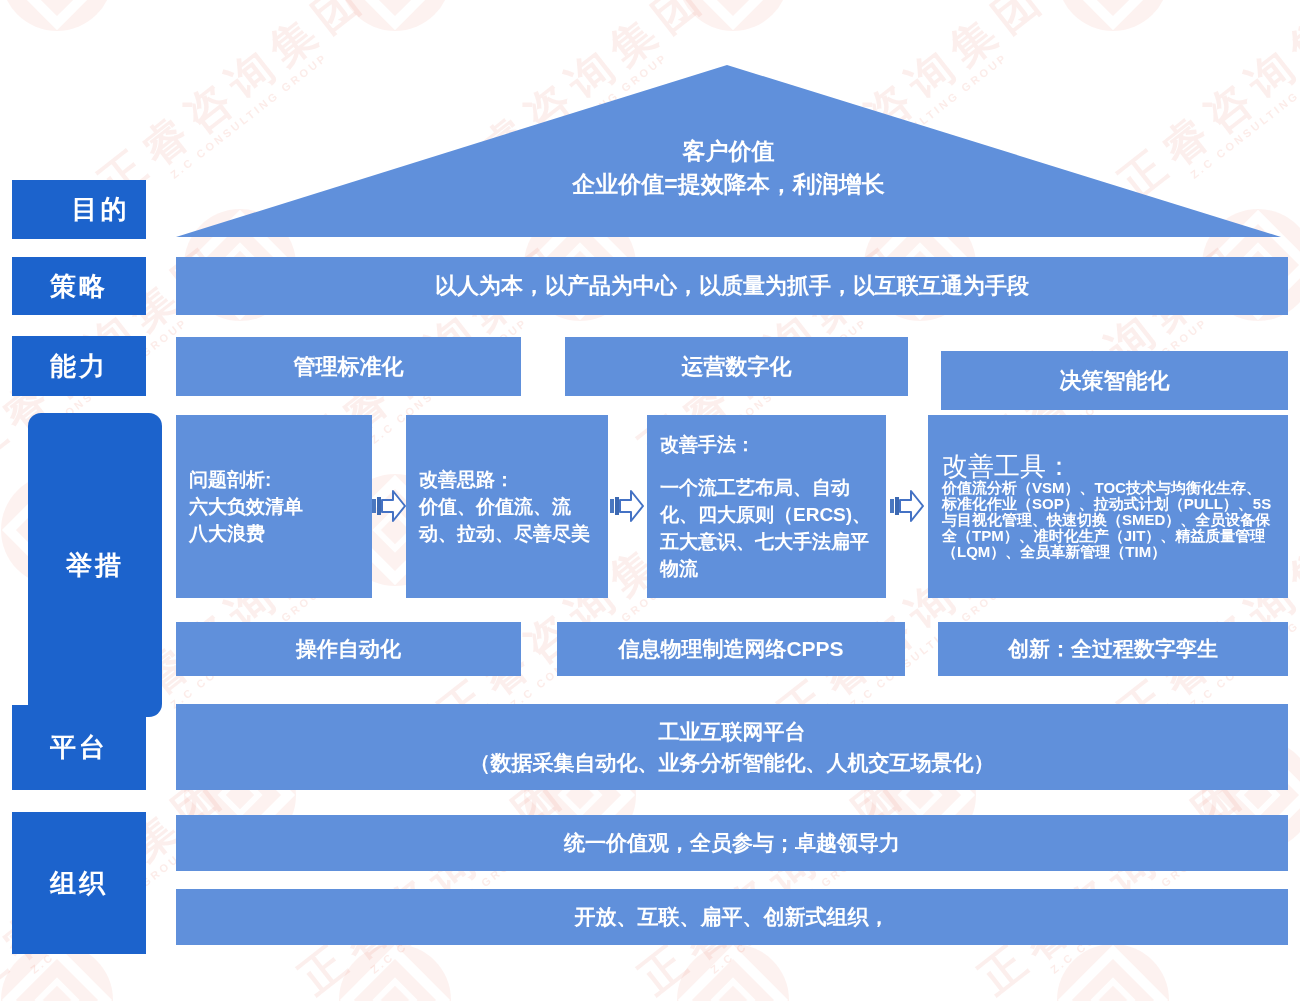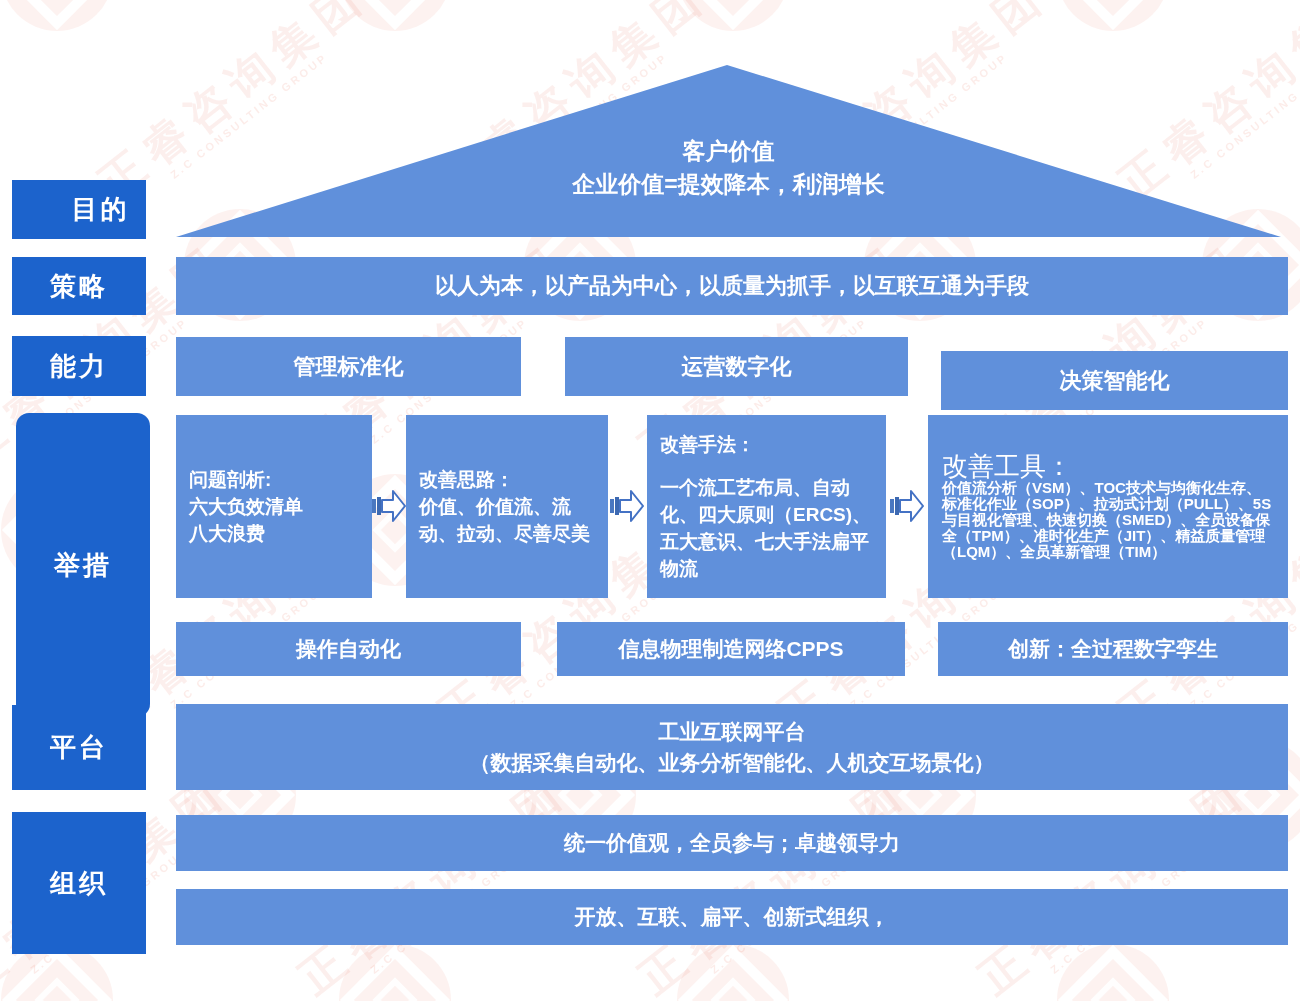--- a/index.html
+++ b/index.html
@@ -109,21 +109,21 @@
     <polygon points="551,0 0,172 1105,172" fill="#6090DB"></polygon>
   </svg>
   <div class="abs roof-text" style="left:176px; top:135px; width:1105px;">
     <div>客户价值</div>
     <div>企业价值=提效降本，利润增长</div>
   </div>
 
   <div class="abs side-label" style="left:12px; top:180px; width:134px; height:59px;padding-left:43px;">目的</div>
   <div class="abs side-label" style="left:12px; top:257px; width:134px; height:58px;">策略</div>
   <div class="abs side-label" style="left:12px; top:336px; width:134px; height:60px;">能力</div>
-  <div class="abs side-label" style="left:16px; top:413px; width:134px; height:304px;border-radius:13px;">举措</div>
+  <div class="abs side-label" style="left:28px; top:413px; width:134px; height:304px;border-radius:13px;">举措</div>
   <div class="abs side-label" style="left:12px; top:705px; width:134px; height:85px;">平台</div>
   <div class="abs side-label" style="left:12px; top:812px; width:134px; height:142px;">组织</div>
 
   <div class="abs box" style="left:176px; top:257px; width:1112px; height:58px;">以人为本，以产品为中心，以质量为抓手，以互联互通为手段</div>
 
   <div class="abs box" style="left:176px; top:337px; width:345px; height:59px;">管理标准化</div>
   <div class="abs box" style="left:565px; top:337px; width:343px; height:59px;">运营数字化</div>
   <div class="abs box" style="left:941px; top:351px; width:347px; height:59px;">决策智能化</div>
 
   <div class="abs measure-box" style="left:176px; top:415px; width:196px; height:183px;">

